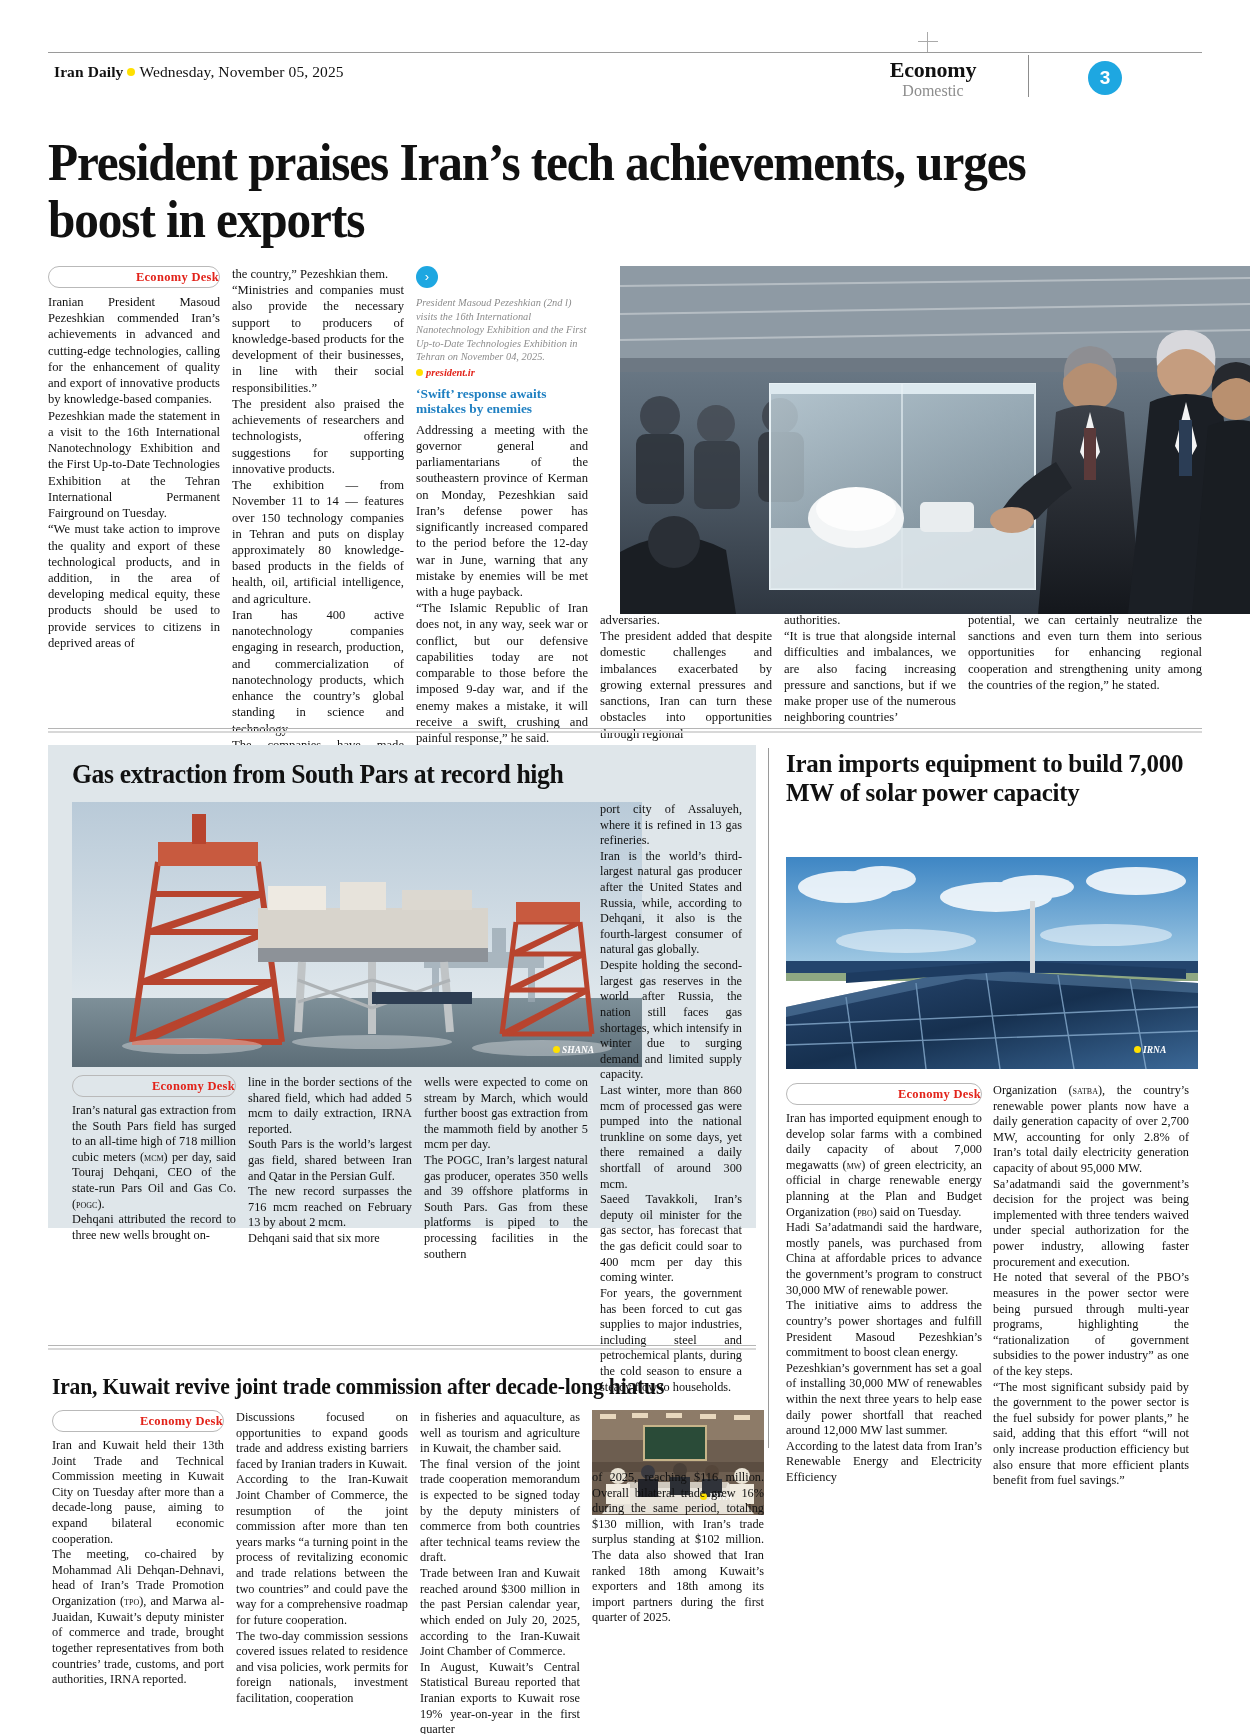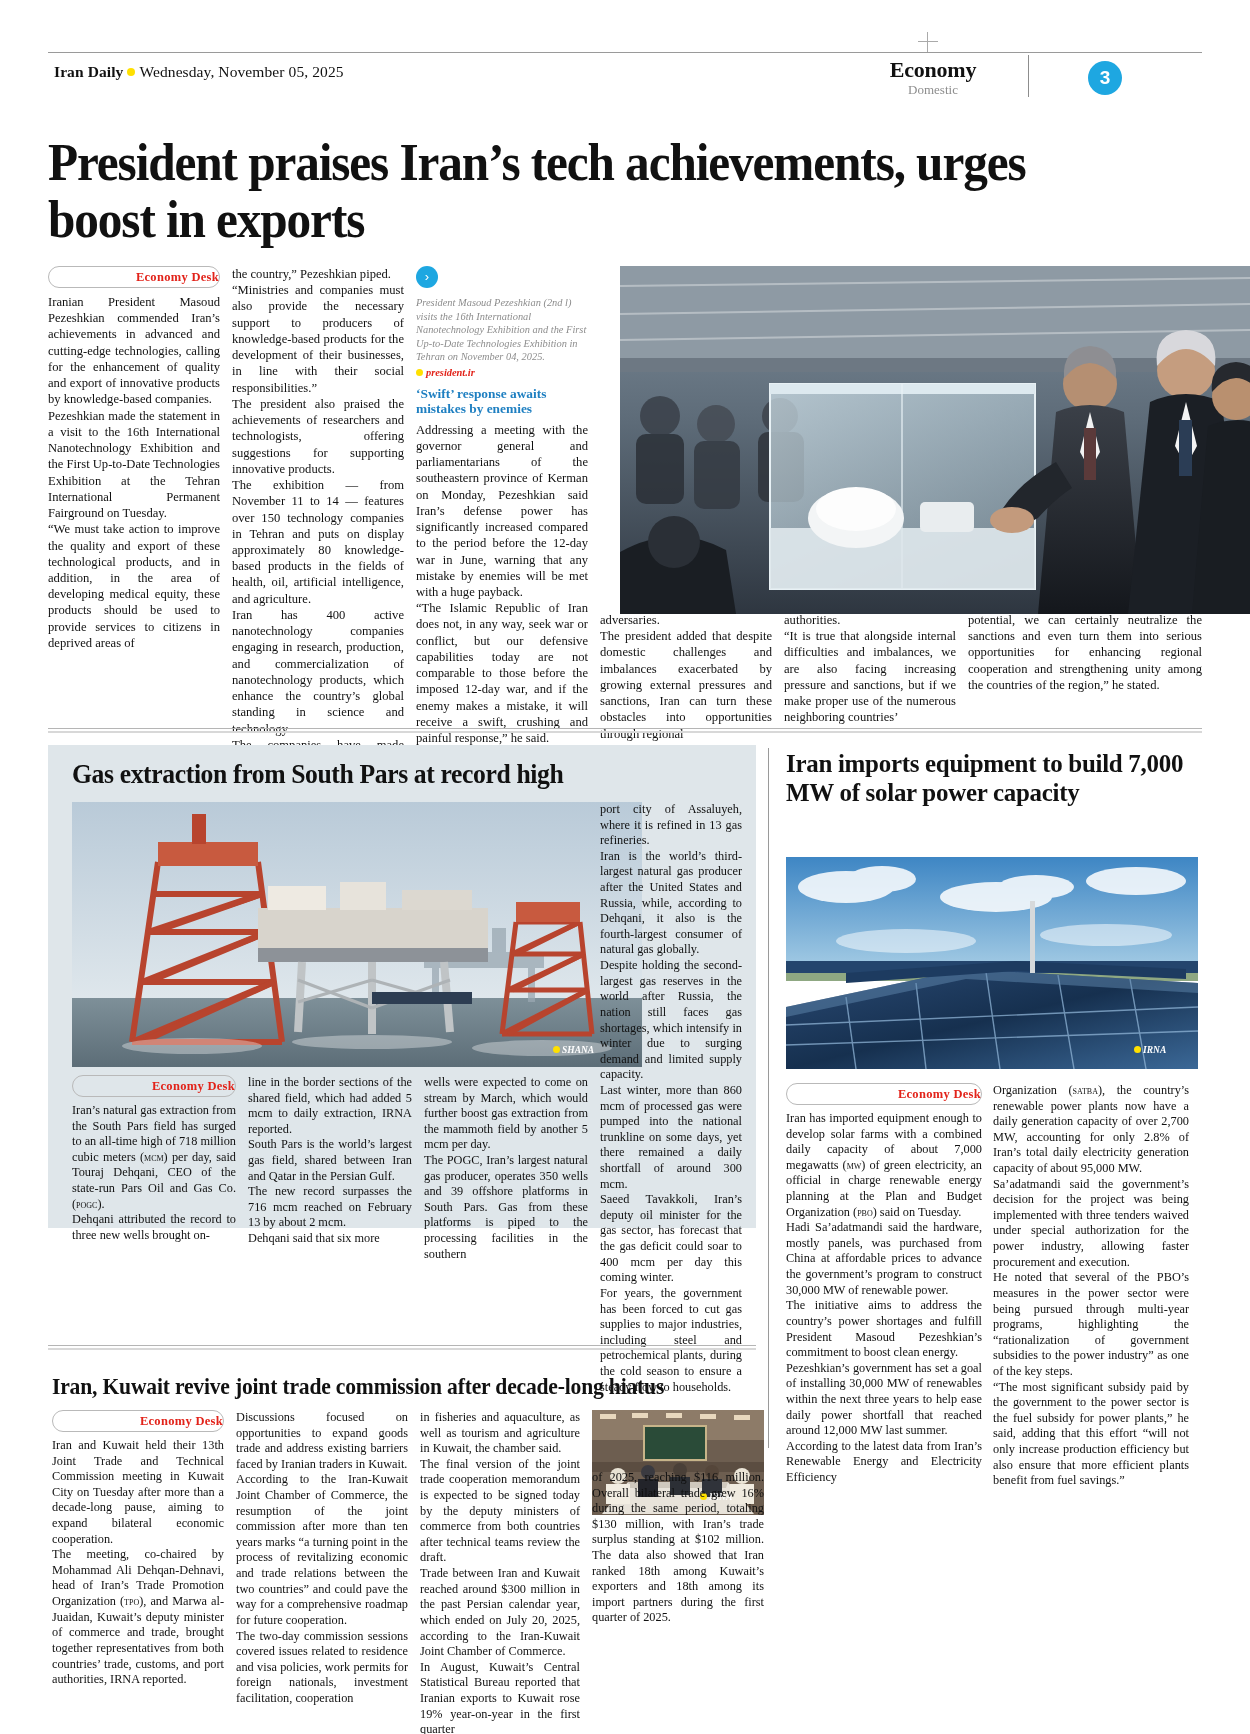--- a/index.html
+++ b/index.html
@@ -24,21 +24,21 @@
     position:absolute; left:6px; top:10px;
     font-size:15.5px; letter-spacing:0.1px; white-space:nowrap;
   }
   .brand-name { font-weight:bold; }
   .yellow-dot {
     display:inline-block; width:8px; height:8px; border-radius:50%;
     background:#ffe000; margin:0 4px 0 4px; vertical-align:1px;
   }
   .section-block { position:absolute; left:790px; top:4px; width:190px; text-align:center; }
   .section-title { font-size:22px; font-weight:bold; letter-spacing:-0.2px; }
-  .section-sub { font-size:13px; color:#8d8d8d; margin-top:-1px; }
+  .section-sub { font-size:16px; color:#8d8d8d; margin-top:-1px; }
   .section-divider { position:absolute; left:980px; top:2px; width:1px; height:42px; background:#8d8d8d; }
   .page-num {
     position:absolute; left:1040px; top:8px;
     width:34px; height:34px; border-radius:50%;
     background:#1ea7e1; color:#fff; font-family:"Liberation Sans",sans-serif;
     font-weight:bold; font-size:19px; text-align:center; line-height:34px;
   }
 
   
   .main-headline {
@@ -171,37 +171,37 @@
       <div class="desk-pill">Economy  Desk</div>
       <div class="col">
           <p>Iranian President Masoud Pezeshkian commended Iran’s achievements in advanced and cutting-edge technologies, calling for the enhancement of quality and export of innovative products by knowledge-based companies.</p>
           <p>Pezeshkian made the statement in a visit to the 16th International Nanotechnology Exhibition and the First Up-to-Date Technologies Exhibition at the Tehran International Permanent Fairground on Tuesday.</p>
           <p>“We must take action to improve the quality and export of these technological products, and in addition, in the area of developing medical equity, these products should be used to provide services to citizens in deprived areas of</p>
         </div>
     </div>
 
     <div class="tcol tcol-2">
       <div class="col">
-          <p>the country,” Pezeshkian piped.</p>
+          <p>the country,” Pezeshkian them.</p>
           <p>“Ministries and companies must also provide the necessary support to producers of knowledge-based products for the development of their businesses, in line with their social responsibilities.”</p>
           <p>The president also praised the achievements of researchers and technologists, offering suggestions for supporting innovative products.</p>
           <p>The exhibition — from November 11 to 14 — features over 150 technology companies in Tehran and puts on display approximately 80 knowledge-based products in the fields of health, oil, artificial intelligence, and agriculture.</p>
           <p>Iran has 400 active nanotechnology companies engaging in research, production, and commercialization of nanotechnology products, which enhance the country’s global standing in science and technology.</p>
           <p>The companies have made significant progress such field as medicine, advanced materials, energy, and the environment.</p>
         </div>
     </div>
 
     <div class="caption-col">
       <div class="arrow-circle">›</div>
       <div class="caption-text">President Masoud Pezeshkian (2nd l) visits the 16th International Nanotechnology Exhibition and the First Up-to-Date Technologies Exhibition in Tehran on November 04, 2025.</div>
       <div class="caption-credit"><span class="credit-dot"></span><span>president.ir</span></div>
       <div class="sub-head">‘Swift’ response awaits mistakes by enemies</div>
       <div class="col">
           <p>Addressing a meeting with the governor general and parliamentarians of the southeastern province of Kerman on Monday, Pezeshkian said Iran’s defense power has significantly increased compared to the period before the 12-day war in June, warning that any mistake by enemies will be met with a huge payback.</p>
-          <p>“The Islamic Republic of Iran does not, in any way, seek war or conflict, but our defensive capabilities today are not comparable to those before the imposed 12-day war, and if the enemy makes a mistake, it will receive a swift, crushing and painful response,” he said.</p>
+          <p>“The Islamic Republic of Iran does not, in any way, seek war or conflict, but our defensive capabilities today are not comparable to those before the imposed 9-day war, and if the enemy makes a mistake, it will receive a swift, crushing and painful response,” he said.</p>
           <p>Pezeshkian also warned that the enemy seeks to weaken and divide Iran and other Islamic nations, urging Muslim countries to stand united against common</p>
         </div>
     </div>
 
     <div class="photo-wrap">
       <svg class="photo-main" viewBox="0 0 630 348" preserveAspectRatio="none">
         <defs>
           <linearGradient id="gHall" x1="0" y1="0" x2="0" y2="1">
             <stop offset="0" stop-color="#7f8e9b"></stop>
               <stop offset="0.45" stop-color="#5d6b78"></stop>

